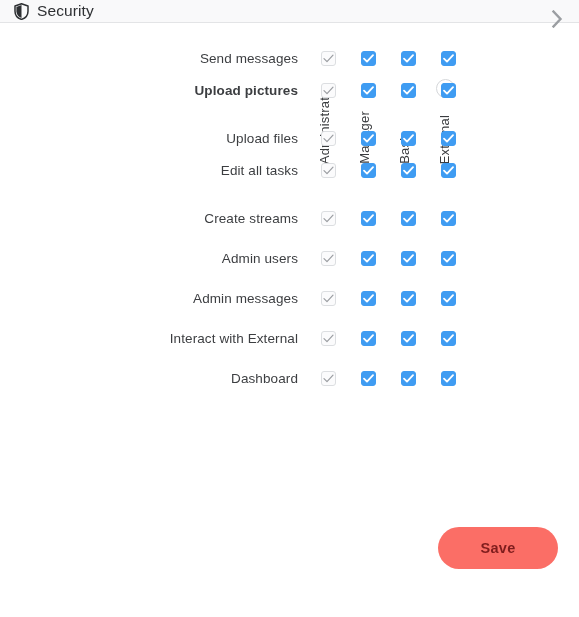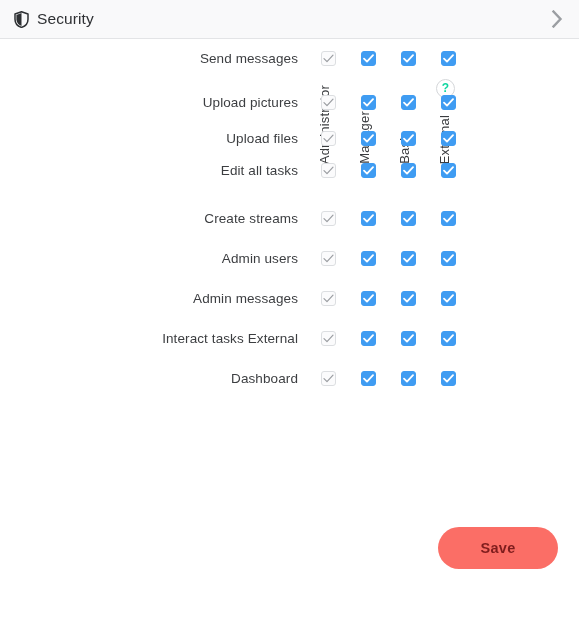--- a/index.html
+++ b/index.html
@@ -14,21 +14,21 @@
     -webkit-font-smoothing: antialiased;
     overflow: hidden;
   }
 
   
   .titlebar {
     position: absolute;
     left: 0;
     top: 0;
     width: 579px;
-    height: 39px;
+    height: 23px;
     background: #f9f9fa;
     border-bottom: 1px solid #e3e4e6;
     box-sizing: border-box;
     display: flex;
     align-items: center;
   }
   .titlebar-left {
     display: flex;
     align-items: center;
     gap: 8px;
@@ -233,21 +233,21 @@
           <svg class="tick" width="11" height="9" viewBox="0 0 11 9" xmlns="http://www.w3.org/2000/svg">
             <path d="M1 4.6 L4 7.6 L10 1.2" fill="none" stroke="#ffffff" stroke-width="1.8" stroke-linecap="round" stroke-linejoin="round"></path>
           </svg>
         </div>
         <div class="cbox on" style="left: 441px; top: 12px;">
           <svg class="tick" width="11" height="9" viewBox="0 0 11 9" xmlns="http://www.w3.org/2000/svg">
             <path d="M1 4.6 L4 7.6 L10 1.2" fill="none" stroke="#ffffff" stroke-width="1.8" stroke-linecap="round" stroke-linejoin="round"></path>
           </svg>
         </div>
       </div>
-      <div class="perm-row" style="top: 44px;">
+      <div class="perm-row" style="top: 32px; font-weight: bold;">
         <div class="perm-label">Upload pictures</div>
         <div class="cbox disabled" style="left: 321px; top: 12px;">
           <svg class="tick" width="11" height="9" viewBox="0 0 11 9" xmlns="http://www.w3.org/2000/svg">
             <path d="M1 4.6 L4 7.6 L10 1.2" fill="none" stroke="#9a9da1" stroke-width="1.2" stroke-linecap="round" stroke-linejoin="round"></path>
           </svg>
         </div>
         <div class="cbox on" style="left: 361px; top: 12px;">
           <svg class="tick" width="11" height="9" viewBox="0 0 11 9" xmlns="http://www.w3.org/2000/svg">
             <path d="M1 4.6 L4 7.6 L10 1.2" fill="none" stroke="#ffffff" stroke-width="1.8" stroke-linecap="round" stroke-linejoin="round"></path>
           </svg>
@@ -372,21 +372,21 @@
             <path d="M1 4.6 L4 7.6 L10 1.2" fill="none" stroke="#ffffff" stroke-width="1.8" stroke-linecap="round" stroke-linejoin="round"></path>
           </svg>
         </div>
         <div class="cbox on" style="left: 441px; top: 12px;">
           <svg class="tick" width="11" height="9" viewBox="0 0 11 9" xmlns="http://www.w3.org/2000/svg">
             <path d="M1 4.6 L4 7.6 L10 1.2" fill="none" stroke="#ffffff" stroke-width="1.8" stroke-linecap="round" stroke-linejoin="round"></path>
           </svg>
         </div>
       </div>
       <div class="perm-row" style="top: 280px;">
-        <div class="perm-label">Interact tasks External</div>
+        <div class="perm-label">Interact with External</div>
         <div class="cbox disabled" style="left: 321px; top: 12px;">
           <svg class="tick" width="11" height="9" viewBox="0 0 11 9" xmlns="http://www.w3.org/2000/svg">
             <path d="M1 4.6 L4 7.6 L10 1.2" fill="none" stroke="#9a9da1" stroke-width="1.2" stroke-linecap="round" stroke-linejoin="round"></path>
           </svg>
         </div>
         <div class="cbox on" style="left: 361px; top: 12px;">
           <svg class="tick" width="11" height="9" viewBox="0 0 11 9" xmlns="http://www.w3.org/2000/svg">
             <path d="M1 4.6 L4 7.6 L10 1.2" fill="none" stroke="#ffffff" stroke-width="1.8" stroke-linecap="round" stroke-linejoin="round"></path>
           </svg>
         </div>

